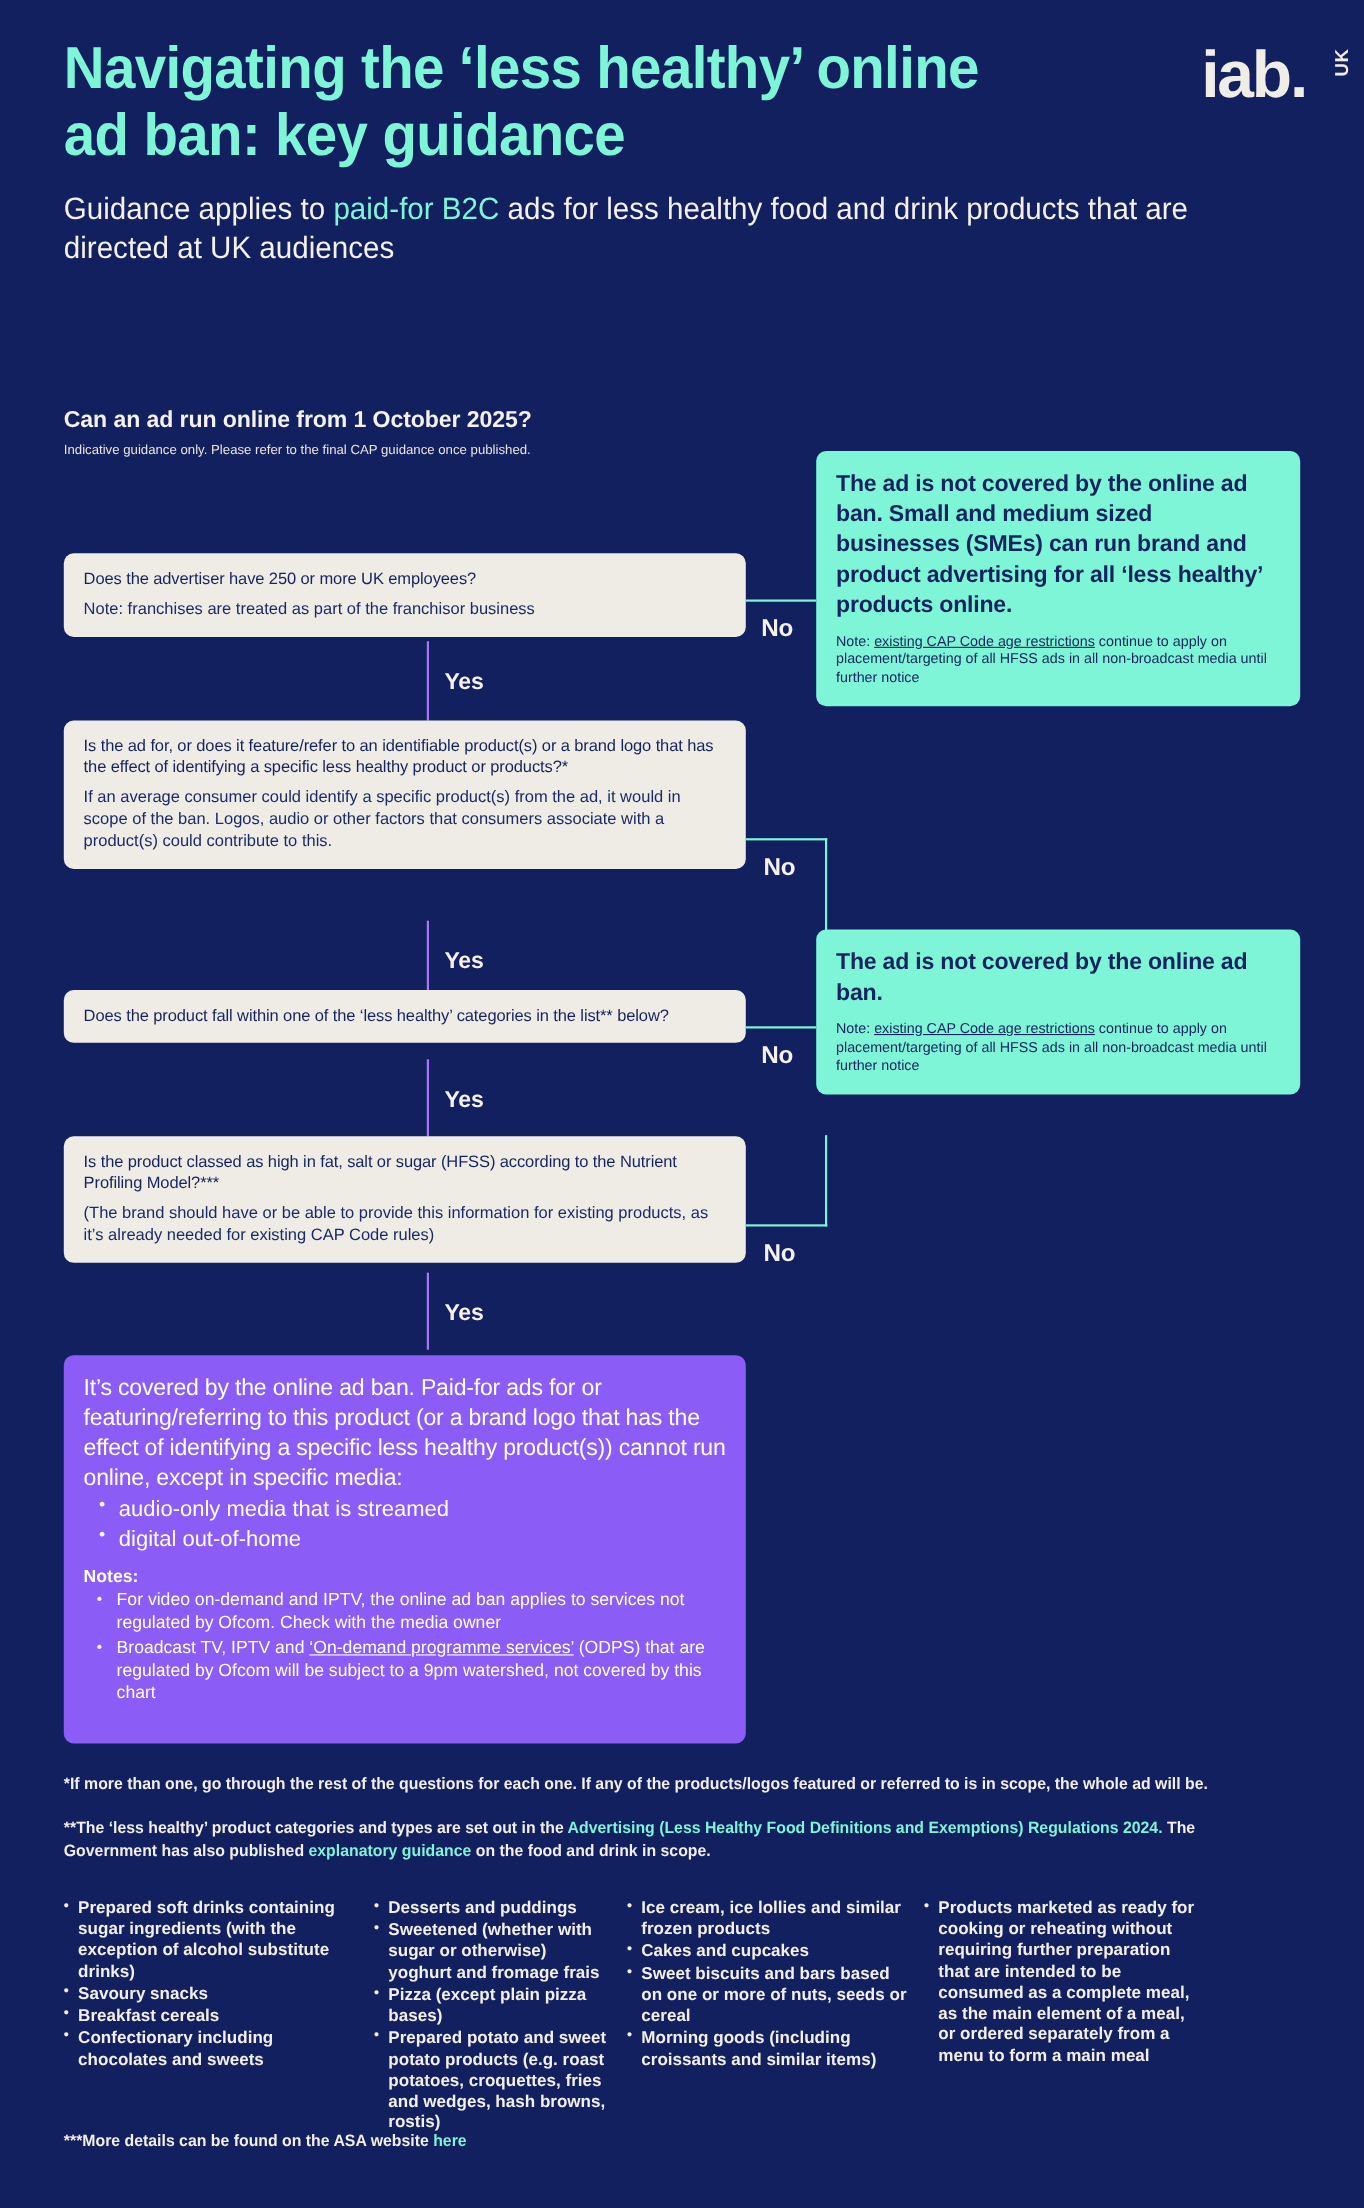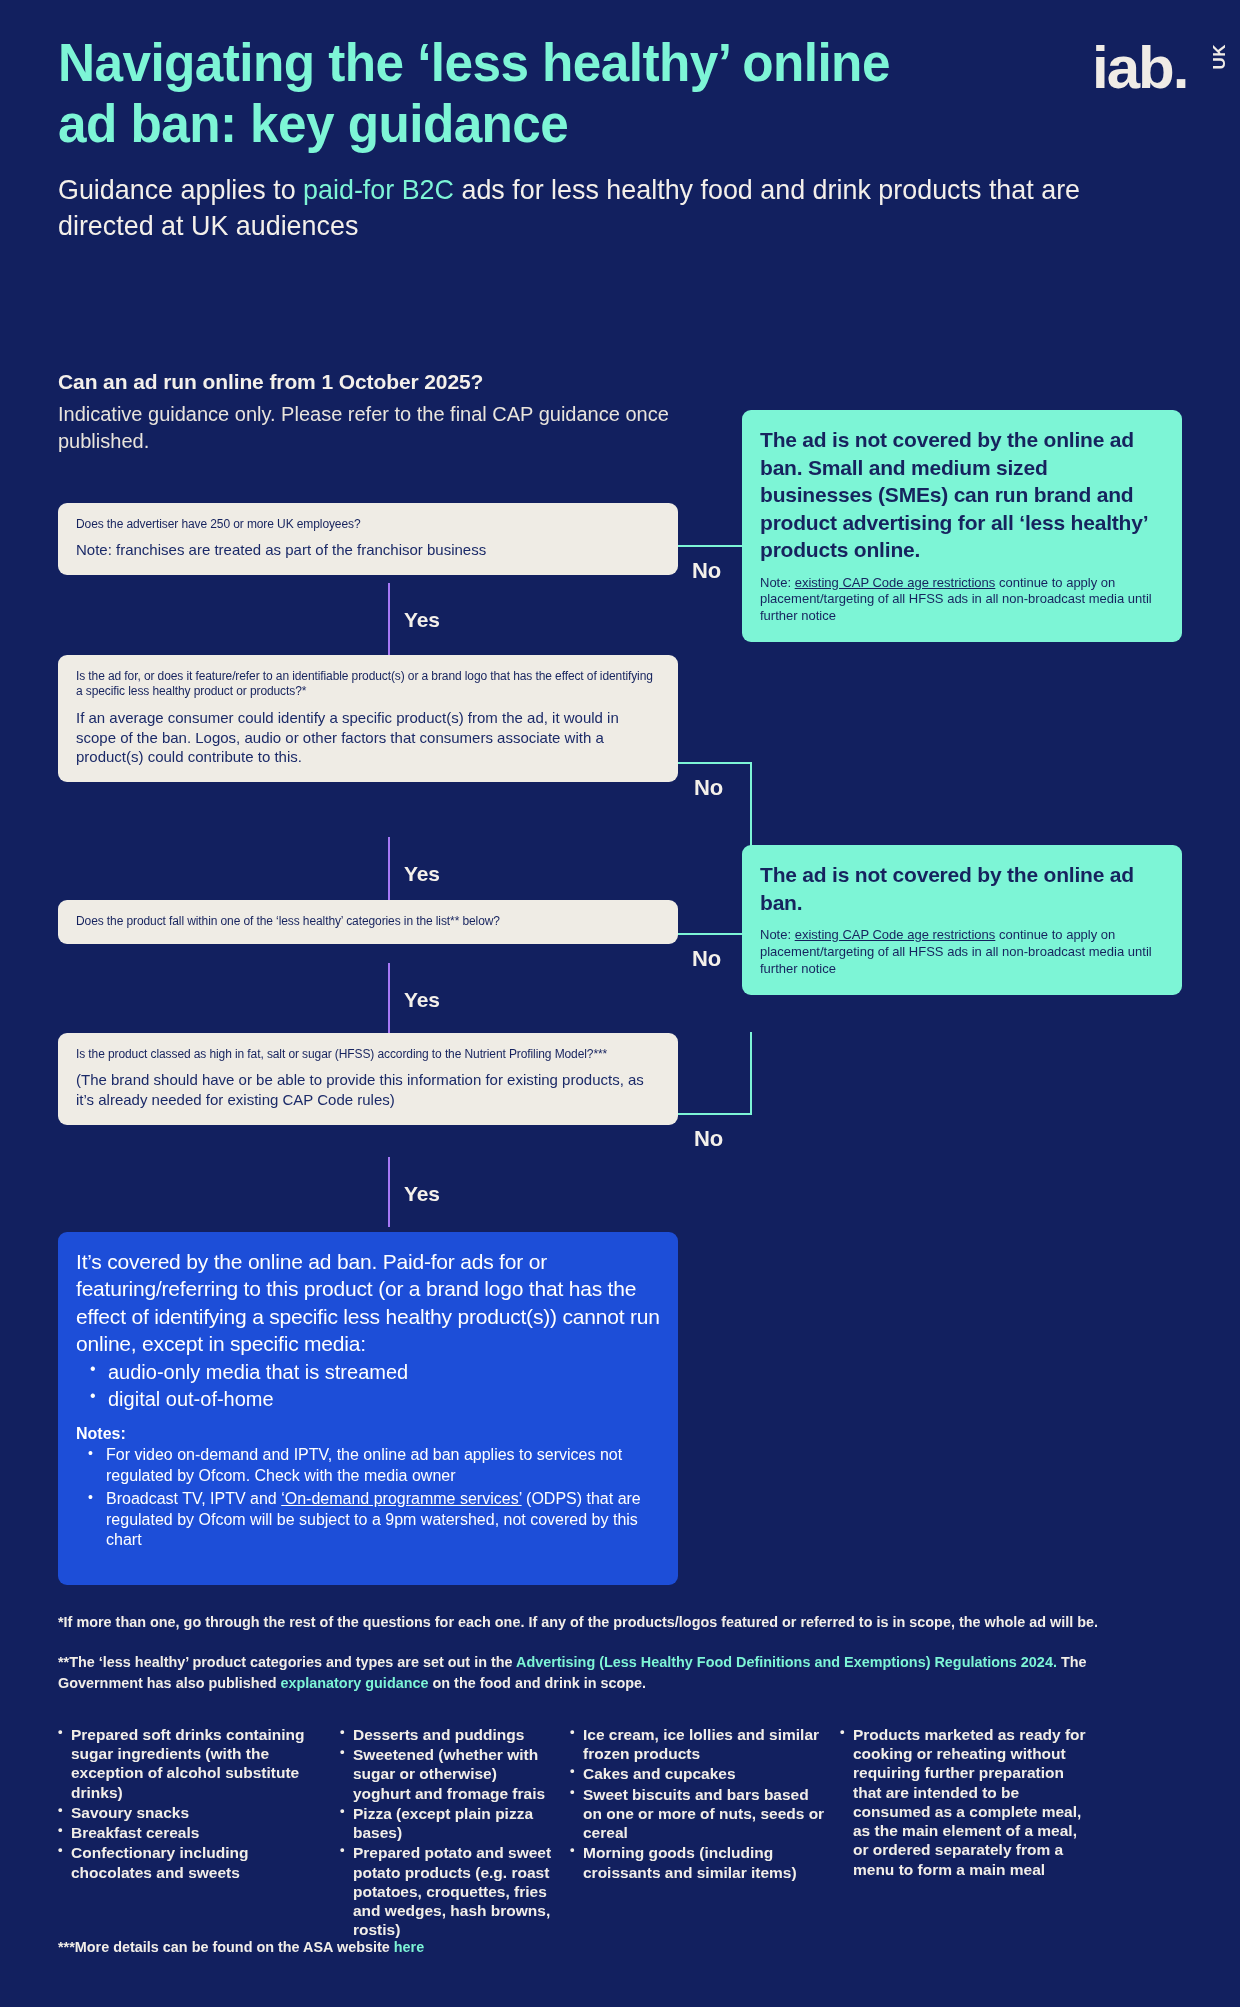--- a/index.html
+++ b/index.html
@@ -55,34 +55,34 @@
     letter-spacing:0.5px;
   }
 
   
   .flow-q{position:absolute;left:58px;top:370px;width:640px;}
   .flow-q h2{
     margin:0;font-size:21px;font-weight:700;color:#f4f0ea;
     letter-spacing:-0.1px;
   }
   .flow-q p{
-    margin:7px 0 0 0;font-size:20px;line-height:1.35;color:#e9e4dc;font-weight:400;
+    margin:7px 0 0 0;font-size:12px;line-height:1.35;color:#e9e4dc;font-weight:400;
   }
 
   
   .qbox{
     position:absolute;
     background:#efece5;
     color:#16235e;
     border-radius:9px;
     box-sizing:border-box;
     padding:14px 18px 15px 18px;
   }
   .qbox .q{
-    font-size:12px;line-height:1.28;font-weight:400;color:#16235e;
+    font-size:15px;line-height:1.28;font-weight:400;color:#16235e;
     letter-spacing:-0.1px;
   }
   .qbox .sub{
     margin-top:8px;
     font-size:15px;line-height:1.32;color:#1b2a68;font-weight:400;
   }
 
   .abox{
     position:absolute;
     background:#7df5d6;
@@ -95,21 +95,21 @@
     font-size:21px;line-height:1.31;font-weight:600;color:#16235e;
     letter-spacing:-0.2px;
   }
   .abox .note{
     margin-top:11px;font-size:13px;line-height:1.3;font-weight:500;color:#16235e;
   }
   .abox .note u{text-decoration:underline;}
 
   .pbox{
     position:absolute;
-    background:#1d4ed8;
+    background:#8b5cf6;
     color:#ffffff;
     border-radius:9px;
     box-sizing:border-box;
     padding:16px 18px 18px 18px;
   }
   .pbox .a{
     font-size:21px;line-height:1.30;font-weight:400;color:#ffffff;
     letter-spacing:-0.2px;
   }
   .pbox ul{margin:2px 0 0 0;padding:0 0 0 18px;list-style:none;}

